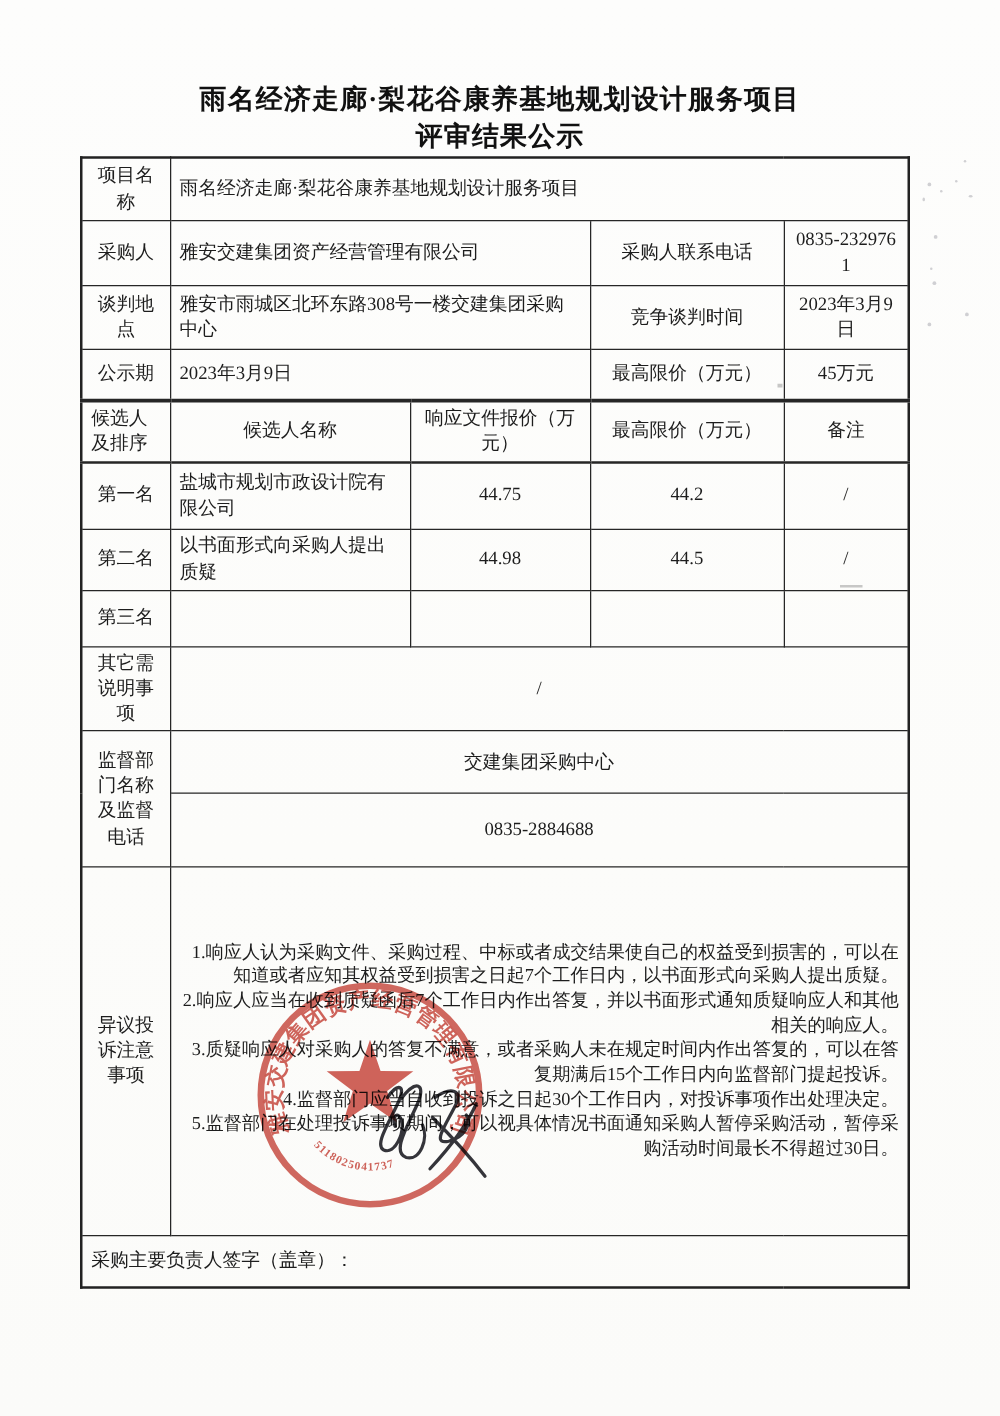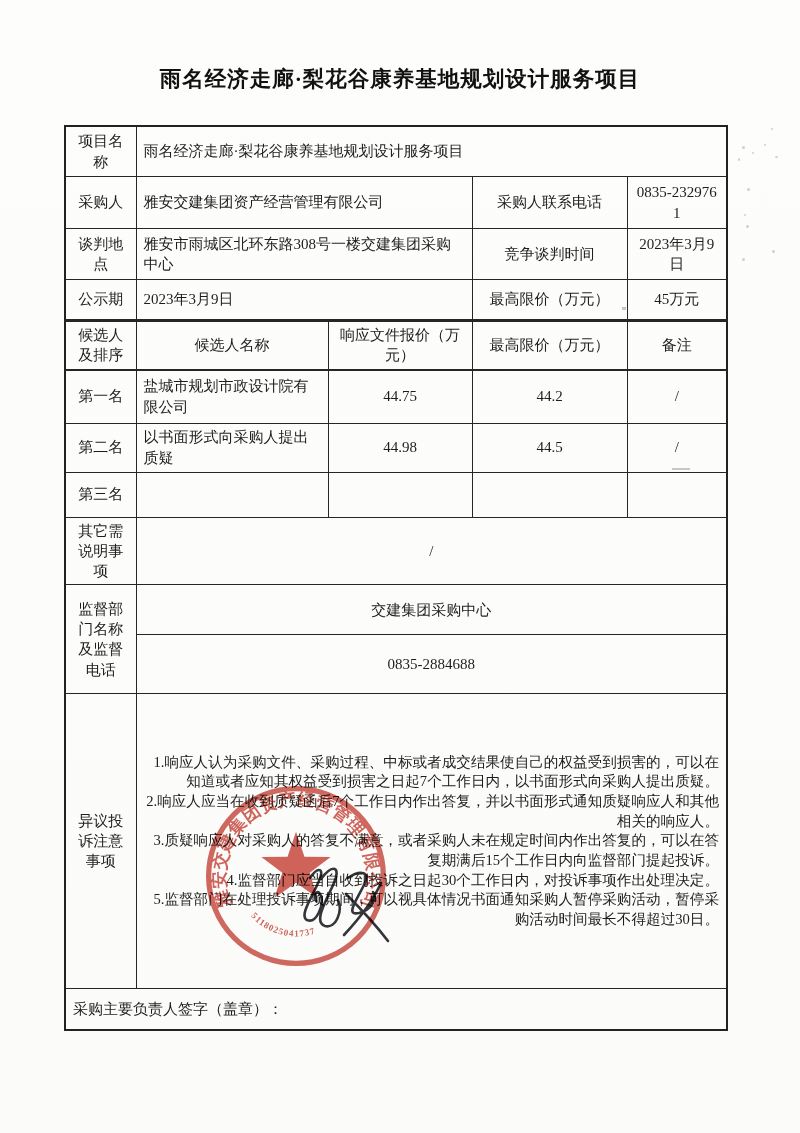--- a/index.html
+++ b/index.html
@@ -38,21 +38,21 @@
     border:1.5px solid #262626;
     padding:3px 7px;
     vertical-align:middle;
     word-break:break-all;
     line-height:1.35;
   }
   td.lab{text-align:center;padding-left:5px;padding-right:3px;}
   td.ctr{text-align:center;}
   td.lft{text-align:left;}
   tr.hdr td{border-top-width:3px;border-bottom-width:2.5px;text-align:center;}
-  tr.hdr td.lab{text-align:center;}
+  tr.hdr td.lab{text-align:left;}
   tr.r1 td{height:43px;}
   tr.r2 td{height:45px;}
   tr.r3 td{height:44px;}
   tr.r4 td{height:33px;}
   tr.r5 td{height:36px;}
   tr.r6 td{height:46px;}
   tr.r7 td{height:42px;}
   tr.r8 td{height:38px;}
   tr.r9 td{height:41px;}
   tr.r10 td{height:43px;}
@@ -79,20 +79,21 @@
   .dash{position:absolute;background:#9b9b9b;opacity:.55;}
   svg text{font-family:"Liberation Serif","DejaVu Serif",serif;font-weight:bold;}
 </style>
 </head>
 <body>
 
 <div class="page">
 
   <div class="title-block">
     <div>雨名经济走廊·梨花谷康养基地规划设计服务项目</div>
+    <div>评审结果公示</div>
   </div>
 
   <table class="doc">
     <colgroup>
       <col style="width:71px">
         <col style="width:192px">
         <col style="width:144px">
         <col style="width:155px">
         <col style="width:100px">
     </colgroup>

